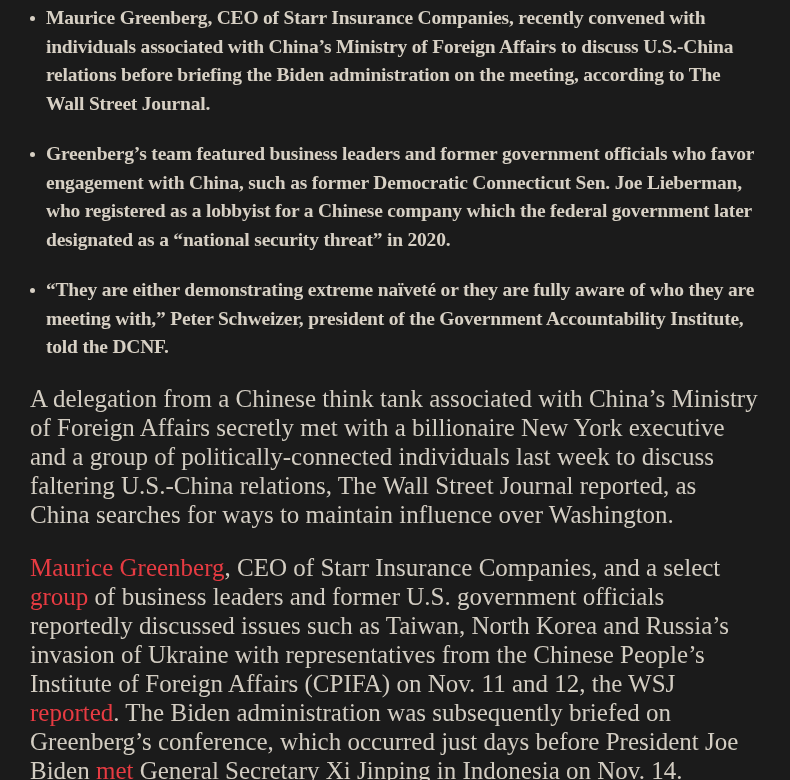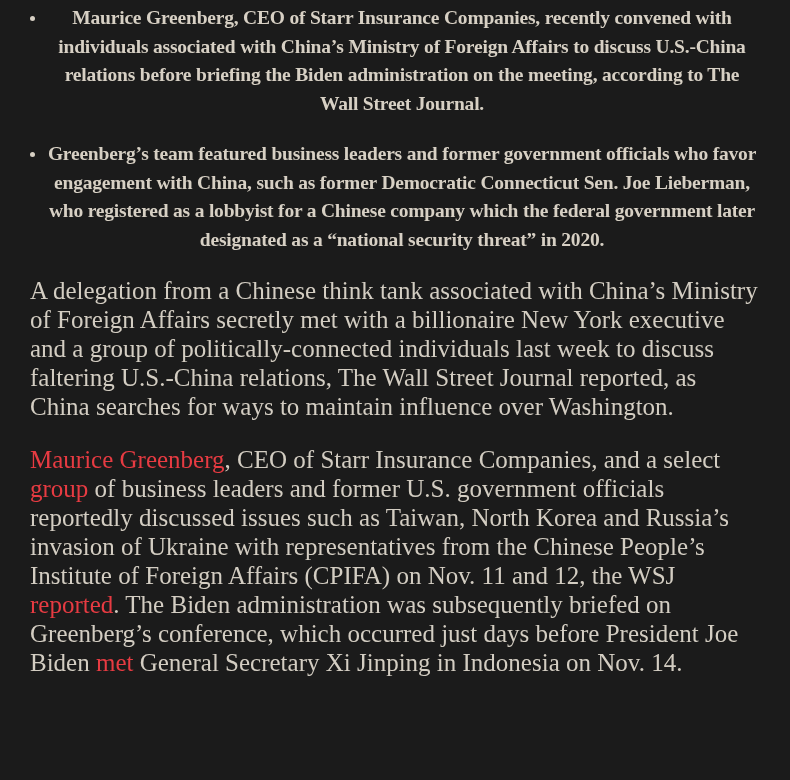--- a/index.html
+++ b/index.html
@@ -16,21 +16,20 @@
     overflow: hidden;
     font-family: "Liberation Serif", "DejaVu Serif", serif;
   }
   .article {
     width: 790px;
     padding: 4px 32px 0 30px;
   }
   .key-points {
     list-style: none;
     margin-bottom: 9px;
-    text-align: center;
   }
   .kp-item {
     display: flex;
     margin-bottom: 22px;
     color: var(--kp-color);
     font-weight: 700;
     font-size: 19.5px;
     line-height: 28.5px;
     letter-spacing: -0.2px;
   }
@@ -63,18 +62,22 @@
   <li class="kp-item">
     <span class="kp-dot"></span>
     <span class="kp-text">Maurice Greenberg, CEO of Starr Insurance Companies, recently convened with individuals associated with China’s Ministry of Foreign Affairs to discuss U.S.-China relations before briefing the Biden administration on the meeting, according to The Wall Street Journal.</span>
   </li>
 
   <li class="kp-item">
     <span class="kp-dot"></span>
     <span class="kp-text">Greenberg’s team featured business leaders and former government officials who favor engagement with China, such as former Democratic Connecticut Sen. Joe Lieberman, who registered as a lobbyist for a Chinese company which the federal government later designated as a “national security threat” in 2020.</span>
   </li>
 
+  <li class="kp-item">
+    <span class="kp-dot"></span>
+    <span class="kp-text">“They are either demonstrating extreme naïveté or they are fully aware of who they are meeting with,” Peter Schweizer, president of the Government Accountability Institute, told the DCNF.</span>
+  </li>
 </ul>
   <div id="paragraphs">
       <p class="para"><span>A delegation from a Chinese think tank associated with China’s Ministry of Foreign Affairs secretly met with a billionaire New York executive and a group of politically-connected individuals last week to discuss faltering U.S.-China relations, The Wall Street Journal reported, as China searches for ways to maintain influence over Washington.</span></p>
       <p class="para"><a class="link" href="#">Maurice Greenberg</a><span>, CEO of Starr Insurance Companies, and a select </span><a class="link" href="#">group</a><span> of business leaders and former U.S. government officials reportedly discussed issues such as Taiwan, North Korea and Russia’s invasion of Ukraine with representatives from the Chinese People’s Institute of Foreign Affairs (CPIFA) on Nov. 11 and 12, the WSJ </span><a class="link" href="#">reported</a><span>. The Biden administration was subsequently briefed on Greenberg’s conference, which occurred just days before President Joe Biden </span><a class="link" href="#">met</a><span> General Secretary Xi Jinping in Indonesia on Nov. 14.</span></p>
     </div>
 </div>
 
 </body></html>

